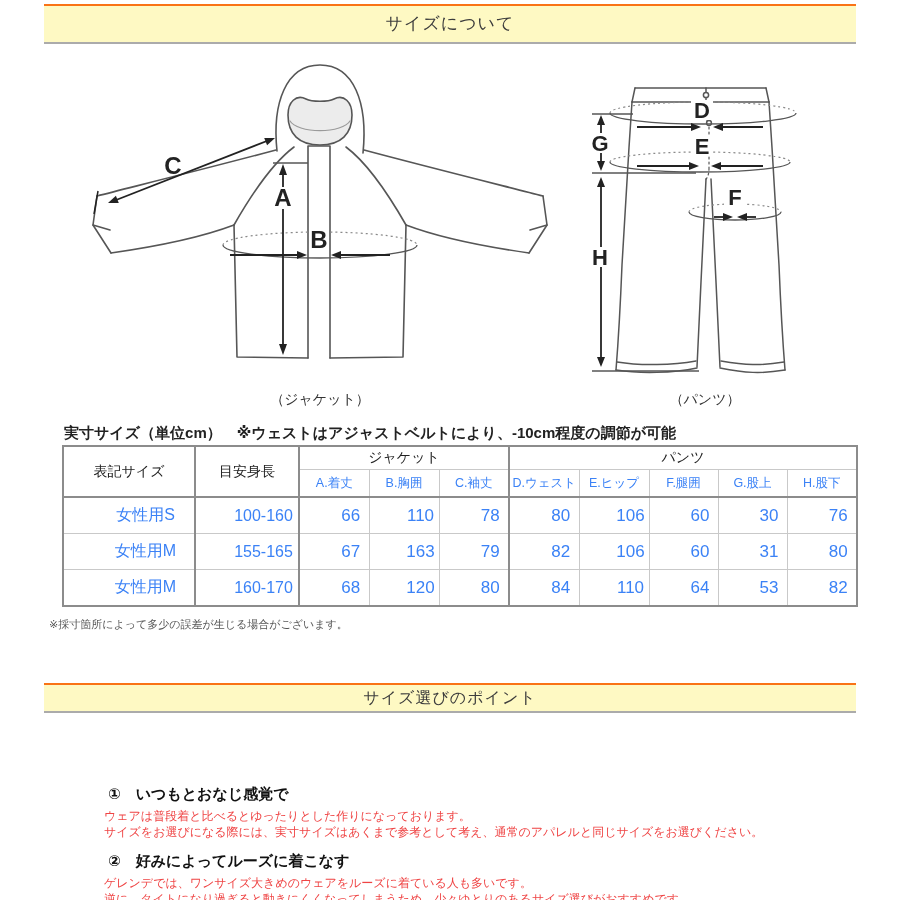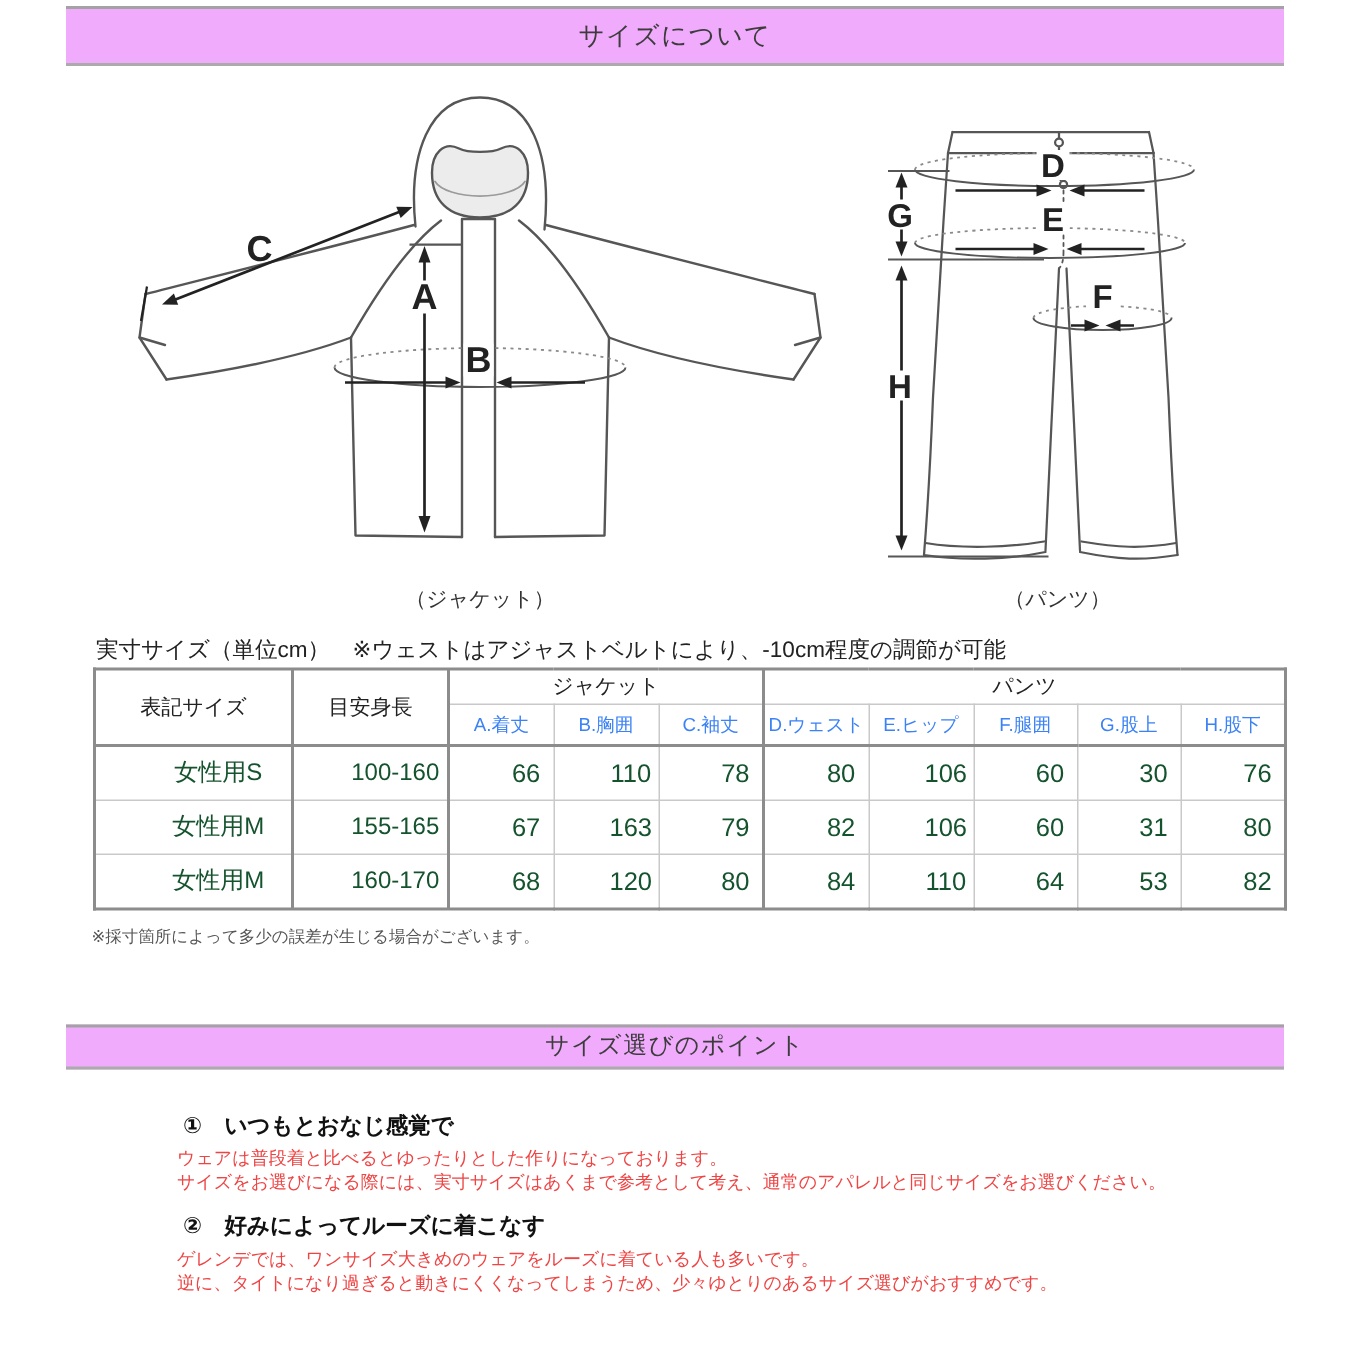--- a/index.html
+++ b/index.html
@@ -1,49 +1,49 @@
 <!DOCTYPE html>
 <html><head>
 <meta charset="utf-8">
 <style>
   html,body{margin:0;padding:0;background:#fff;}
   body{width:900px;height:900px;font-family:"Liberation Sans","DejaVu Sans",sans-serif;color:#333;}
   .page{position:relative;width:900px;height:900px;background:#fff;overflow:hidden;}
 
-  .section-bar{position:absolute;left:44px;width:812px;background:#f0abfc;
-    border-top:2px solid #a3a3a3;border-bottom:2px solid #ababab;
+  .section-bar{position:absolute;left:44px;width:812px;background:#fef9c3;
+    border-top:2px solid #f97316;border-bottom:2px solid #ababab;
     text-align:center;color:#3c3c3c;letter-spacing:1px;box-sizing:content-box;}
   .bar-size{top:4px;height:36px;line-height:36px;font-size:17px;}
   .bar-points{top:683px;height:26px;line-height:26px;font-size:16px;}
 
   .jacket-svg{position:absolute;left:80px;top:55px;width:480px;height:345px;}
   .pants-svg{position:absolute;left:585px;top:80px;width:220px;height:300px;}
   .diagram-caption{position:absolute;top:391px;font-size:14px;color:#333;text-align:center;}
   .cap-jacket{left:80px;width:480px;}
   .cap-pants{left:585px;width:240px;}
   svg text{font-family:"Liberation Sans","DejaVu Sans",sans-serif;}
   .measure-letter{font-weight:bold;fill:#222;}
 
-  .measure-note{position:absolute;left:64px;top:424px;font-size:15px;font-weight:400;color:#222;text-align:right;}
+  .measure-note{position:absolute;left:64px;top:424px;font-size:15px;font-weight:700;color:#222;text-align:right;}
 
   table.size-table{position:absolute;left:62px;top:445px;width:794px;border-collapse:collapse;
     table-layout:fixed;background:#fff;border:2px solid #8c8c8c;}
   .size-table th,.size-table td{border:1px solid #c9c9c9;text-align:center;padding:0;
     font-weight:normal;color:#222;white-space:nowrap;overflow:hidden;}
   .size-table .hl{border-left:2px solid #8c8c8c;}
   .size-table tr.gr th{height:22px;font-size:14px;}
   .size-table th.main{font-size:15px;}
   .size-table tr.sub th{height:26px;font-size:12.5px;color:#3b82f6;}
-  .size-table tbody td{height:35px;font-size:17px;color:#14532d;padding-left:33px;}
+  .size-table tbody td{height:35px;font-size:17px;color:#3b82f6;padding-left:33px;}
   .size-table tbody tr:first-child td{border-top:2px solid #8c8c8c;}
   .size-table td.lbl,.size-table td.hgt{font-size:16px;}
 
-  .table-footnote{position:absolute;left:61px;top:617px;font-size:11px;color:#555;}
-
-  .point{position:absolute;left:118px;width:720px;}
+  .table-footnote{position:absolute;left:49px;top:617px;font-size:11px;color:#555;}
+
+  .point{position:absolute;left:104px;width:720px;margin-top:44px;}
   .point-1{top:741px;}
   .point-2{top:808px;}
   .point-heading{font-size:15px;font-weight:bold;color:#111;margin:0 0 5px 4px;}
   .point-line{font-size:12px;line-height:15.5px;color:#ef4444;}
 </style>
 </head>
 <body>
 
 <div class="page">
 

